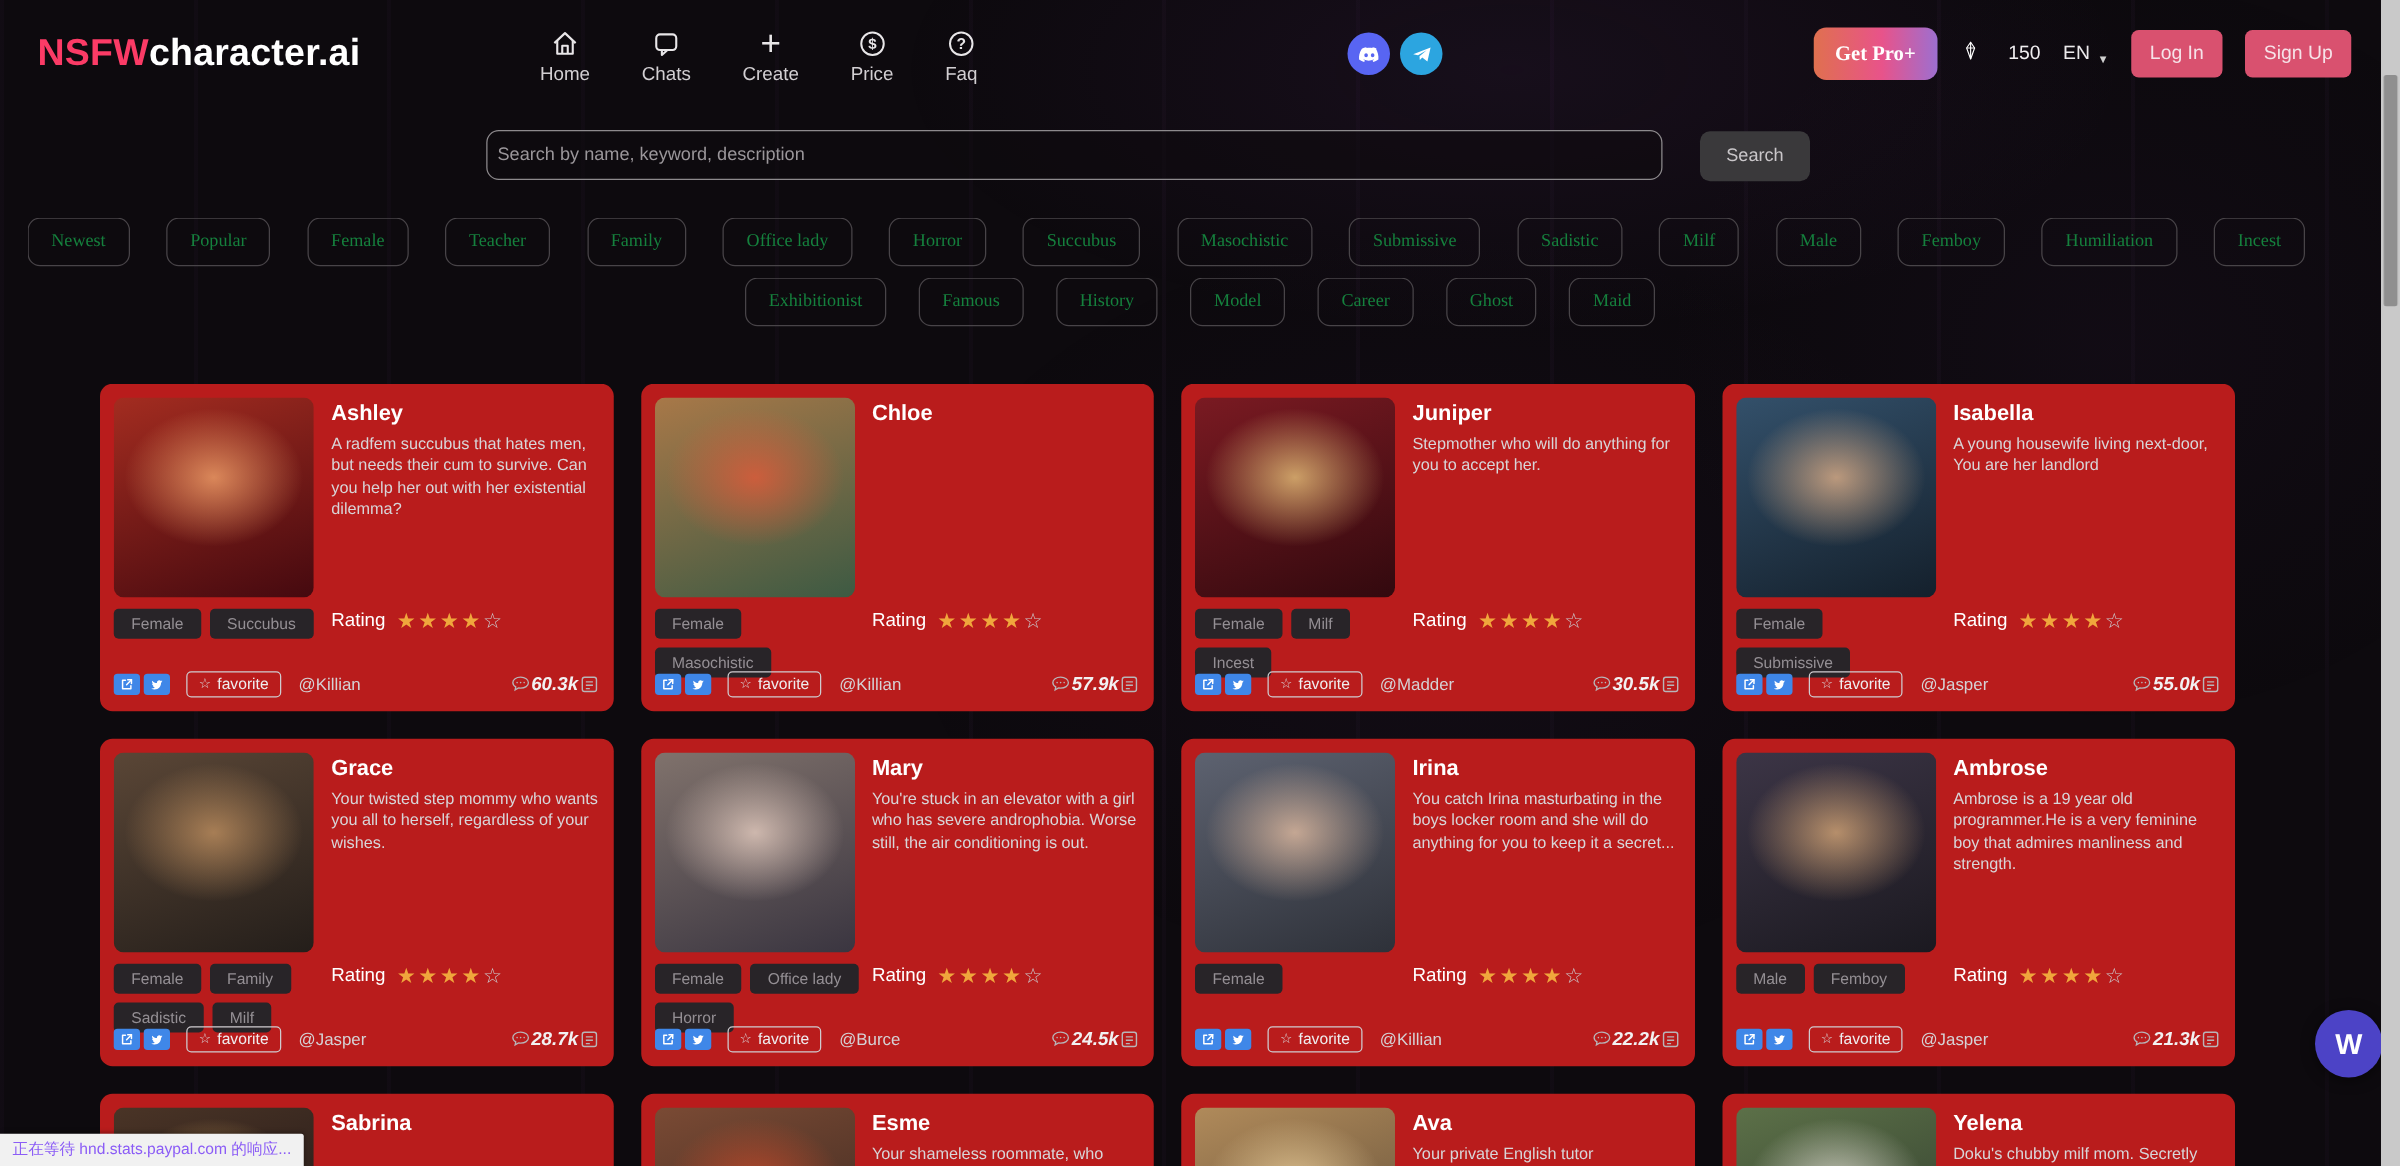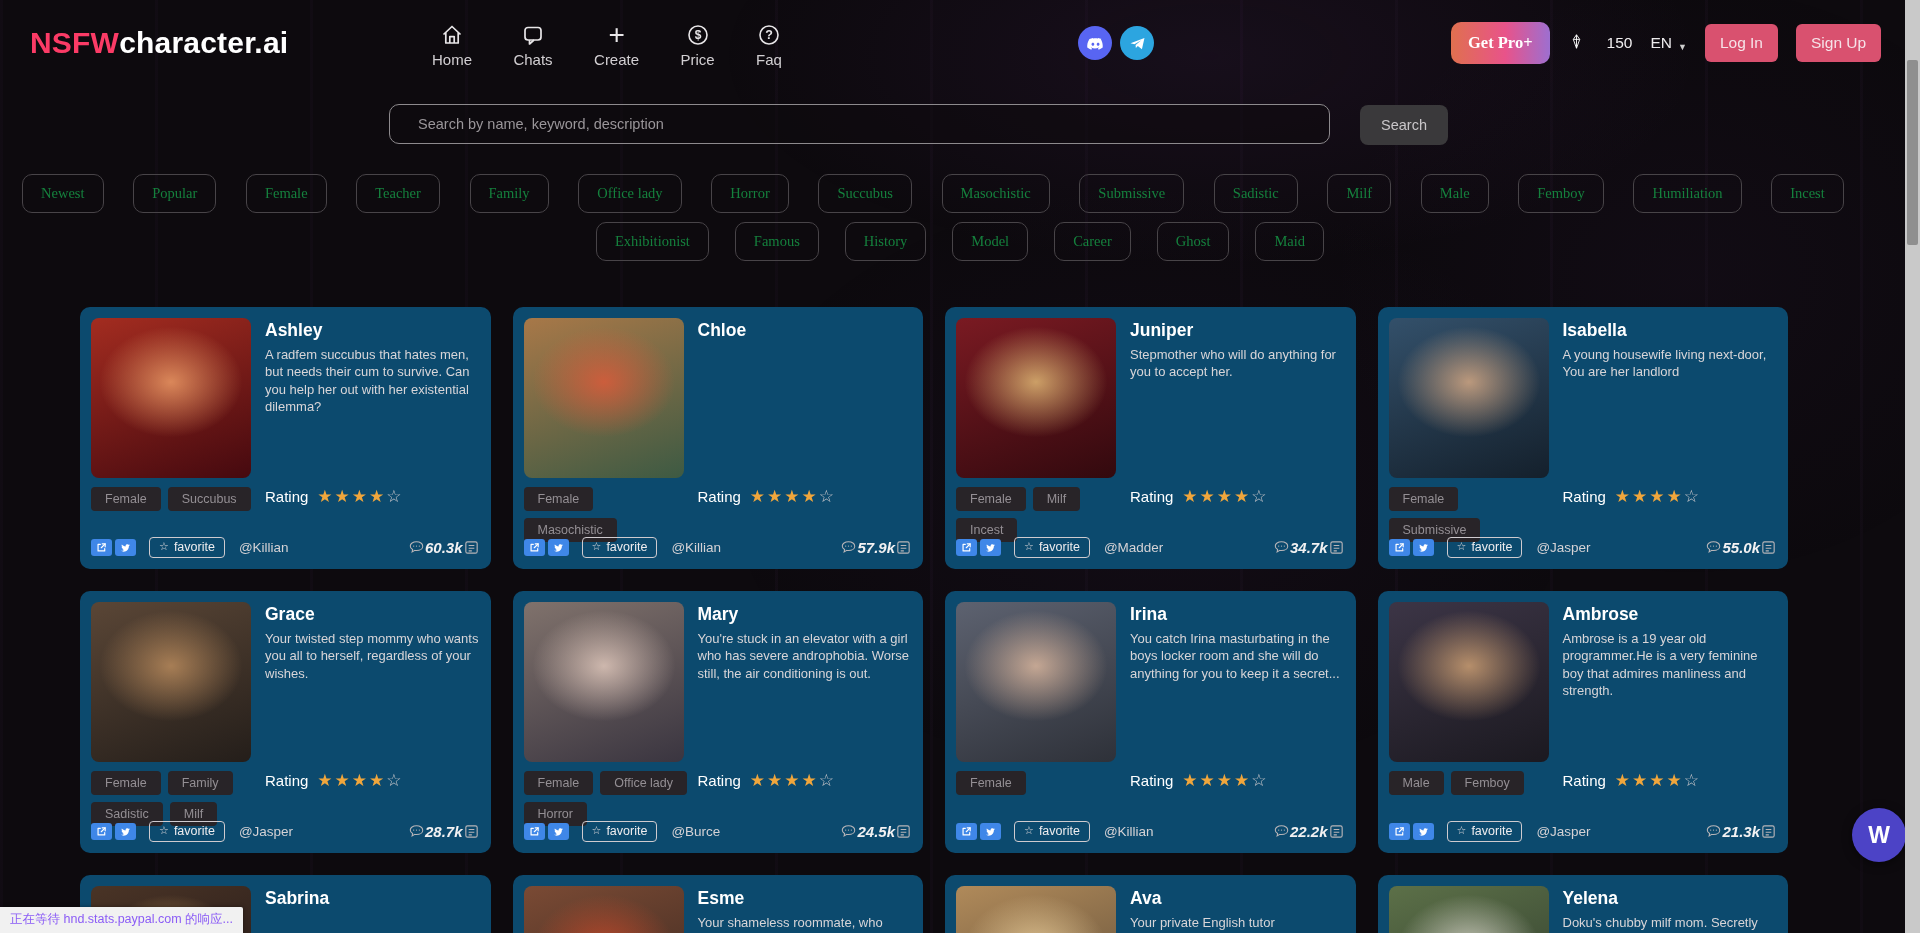--- a/index.html
+++ b/index.html
@@ -42,33 +42,33 @@
     background:linear-gradient(90deg,var(--pro1),var(--pro2) 55%,var(--pro3))}
   .credits{display:flex;align-items:center;gap:22px;font-size:15.5px;color:#f0eef0}
   .credits svg{width:17px;height:17px}
   .lang{display:flex;align-items:flex-end;gap:6px;font-size:15.5px;color:#eceaec;cursor:pointer}
   .lang .caret{font-size:9px;color:#cfcfcf}
   .authbtn{border:none;cursor:pointer;background:var(--rose);color:#f6e3e9;font-size:15.5px;
     padding:10px 15px;border-radius:6px;font-family:inherit}
   
   .search-row{position:relative;height:44px;margin-top:18px;z-index:2}
   .search-input{position:absolute;left:389px;top:0;width:941px;height:40px;background:rgba(14,11,15,.55);
-    border:1px solid #8d8a8d;border-radius:10px;color:#e5e2e5;font-size:14.5px;padding:0 28px;
+    border:1px solid #8d8a8d;border-radius:10px;color:#e5e2e5;font-size:14.5px;padding:0 8px;
     font-family:inherit;outline:none}
   .search-input::placeholder{color:#9a969a}
   .search-btn{position:absolute;left:1360px;top:1px;width:88px;height:40px;background:#3a393b;border:none;
     border-radius:8px;color:#c9c6c9;font-size:14.5px;cursor:pointer;font-family:inherit}
   
   .filters1{display:flex;justify-content:space-between;margin:26px 76px 0 22px;position:relative;z-index:2}
   .filters2{display:flex;justify-content:center;gap:26px;margin-top:9px;position:relative;z-index:2}
   .filter-btn{background:transparent;border:1px solid #484448;border-radius:10px;color:#15803d;
     font-size:14.5px;padding:10px 18px;cursor:pointer;white-space:nowrap;font-family:Liberation Serif, serif}
   
   .cards{display:grid;grid-template-columns:repeat(4,1fr);gap:22px;margin:46px 132px 0 80px;position:relative;z-index:1}
-  .card{background:#0c4a6e;border-radius:10px;height:262px;position:relative;cursor:pointer}
+  .card{background:#b91c1c;border-radius:10px;height:262px;position:relative;cursor:pointer}
   .card-img{position:absolute;left:11px;top:11px;width:160px;height:160px;border-radius:8px}
   .card-name{position:absolute;left:185px;top:13px;font-size:17.5px;font-weight:700;color:#fff}
   .card-desc{position:absolute;left:185px;top:39px;right:9px;font-size:13px;line-height:1.33;color:#d8d5d8}
   .card-tags{position:absolute;left:11px;top:180px;width:168px;display:flex;flex-wrap:wrap;gap:7px}
   .chip{background:#282428;color:#948f94;font-size:12.5px;padding:5px 14px;border-radius:4px;white-space:nowrap}
   .card-rating{position:absolute;left:185px;top:181px;display:flex;align-items:center;gap:9px}
   .rating-label{font-size:15px;color:#fff}
   .stars{font-size:17px;letter-spacing:2px;line-height:1}
   .st-f{color:var(--star)}
   .st-e{color:#cbc8cb}
@@ -341,21 +341,21 @@
       <span class="author">@Madder</span>
       <span class="meta">
         <span class="ic">
             <svg xmlns="http://www.w3.org/2000/svg" viewBox="0 0 24 24" fill="none" stroke="currentColor" stroke-width="1.5">
               <path d="M12 3.8c-5 0-8.8 2.7-8.8 6.1 0 2 1.3 3.8 3.3 4.9l-.7 3.4 3.8-2.1c.8.2 1.6.2 2.4.2 5 0 8.8-2.7 8.8-6.2S17 3.8 12 3.8z"></path>
               <circle cx="8" cy="10" r=".9" fill="currentColor" stroke="none"></circle>
               <circle cx="12" cy="10" r=".9" fill="currentColor" stroke="none"></circle>
               <circle cx="16" cy="10" r=".9" fill="currentColor" stroke="none"></circle>
             </svg>
           </span>
-        <span class="count">34.7k</span>
+        <span class="count">30.5k</span>
         <span class="ic">
             <svg xmlns="http://www.w3.org/2000/svg" viewBox="0 0 24 24" fill="none" stroke="currentColor" stroke-width="1.6">
               <rect x="4" y="4" width="16" height="16" rx="2.5"></rect>
               <path d="M8 9.2 h8 M8 13 h8 M8 16.8 h4.5"></path>
             </svg>
           </span>
       </span>
     </div>
   </article>
 

